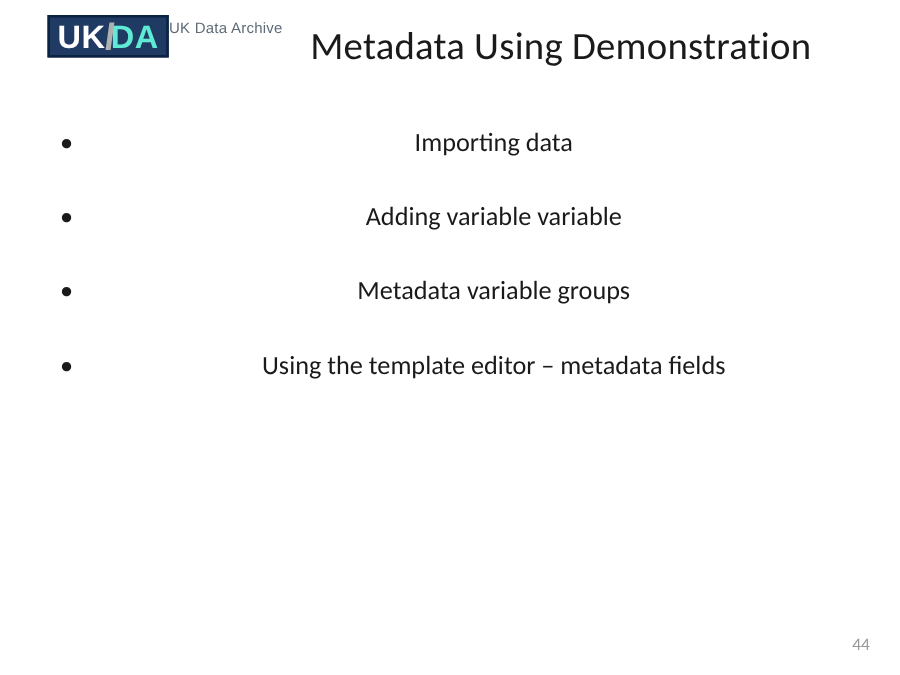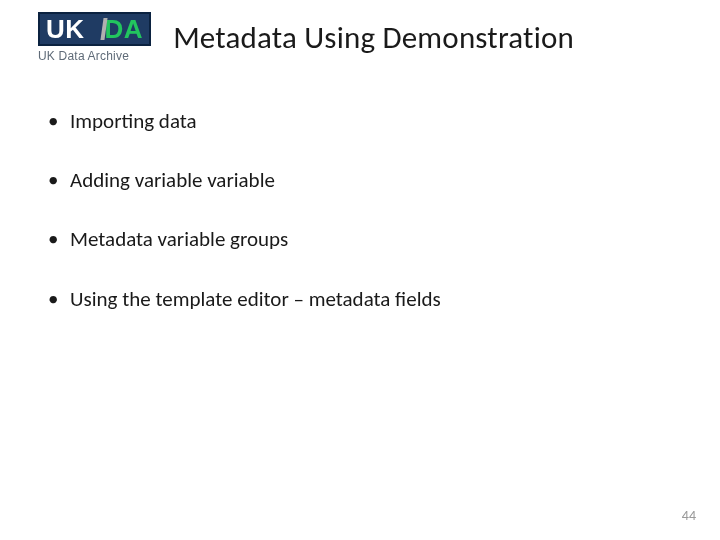--- a/index.html
+++ b/index.html
@@ -11,46 +11,46 @@
     position: relative;
     overflow: hidden;
   }
   .header {
     display: flex;
     align-items: flex-start;
     padding: 12px 0 0 38px;
   }
   .logo-block {
     display: flex;
-    flex-direction: column;
+    flex-direction: row;
     align-items: flex-start;
     margin-right: 18px;
   }
   .logo-box {
     background: #1f3b63;
     border: 2px solid #0b2240;
     padding: 2px 6px 2px 6px;
     display: flex;
     align-items: baseline;
     line-height: 1;
   }
   .logo-uk {
     color: #ffffff;
     font-weight: 700;
     font-size: 26px;
     font-family: Arial, sans-serif;
     letter-spacing: 0.5px;
   }
   .logo-da {
-    color: #22c55e;
+    color: #5eead4;
     font-weight: 700;
     font-size: 26px;
     font-family: Arial, sans-serif;
     letter-spacing: 0.5px;
-    margin-left: 20px;
+    margin-left: 4px;
     position: relative;
   }
   .logo-da::before {
     content: "";
     position: absolute;
     left: -3px;
     top: 2px;
     width: 4px;
     height: 22px;
     background: #b0b0b0;
@@ -67,20 +67,21 @@
     color: #1a1a1a;
     font-size: 31px;
     font-weight: 400;
     margin-top: 6px;
     margin-left: 4px;
     letter-spacing: 0.2px;
   }
   .bullets {
     list-style: none;
     margin: 46px 0 4px 48px;
+    text-align: center;
   }
   .bullets li {
     font-size: 21px;
     color: #1a1a1a;
     margin-bottom: 34px;
     position: relative;
     padding-left: 22px;
     line-height: 1.2;
   }
   .bullets li::before {

